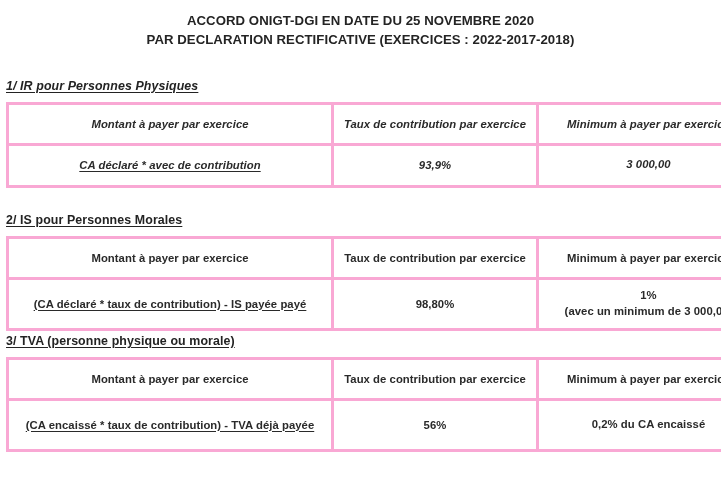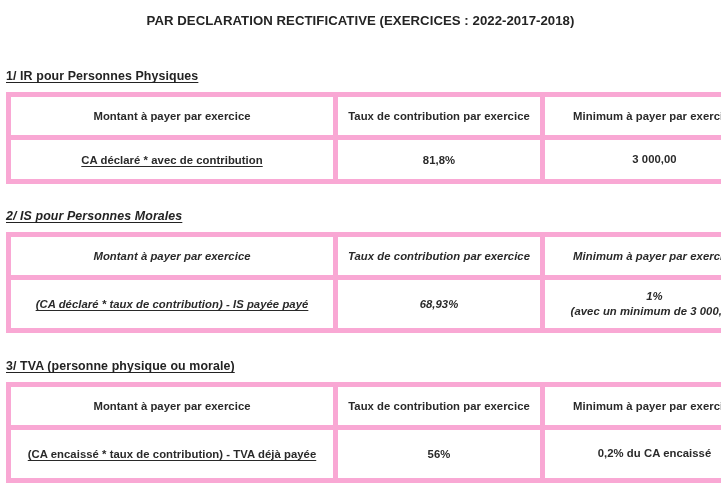--- a/index.html
+++ b/index.html
@@ -27,44 +27,44 @@
     font-weight: bold;
     letter-spacing: 0.05px;
     color: #242424;
     white-space: nowrap;
   }
 
   
   .section {
     padding-left: 6px;
   }
-  .section-1 { margin-top: 36px; }
-  .section-2 { margin-top: 22px; font-style: italic; }
-  .section-3 { margin-top: 23px; }
+  .section-1 { margin-top: 26px; font-style: italic; }
+  .section-2 { margin-top: 22px; }
+  .section-3 { }
 
   .section-heading {
     font-size: 12.4px;
     font-weight: bold;
     color: #232323;
     text-decoration: underline;
     text-underline-offset: 2px;
     display: inline-block;
     margin-bottom: 9px;
     letter-spacing: 0.1px;
   }
 
   
   table.fiscal-table {
     border-collapse: collapse;
     width: 707px;
     table-layout: fixed;
     background: #ffffff;
   }
   table.fiscal-table td {
-    border: 5px solid #f9a8d4;
+    border: 3px solid #f9a8d4;
     text-align: center;
     vertical-align: middle;
     font-size: 11.3px;
     font-weight: bold;
     color: #2a2a2a;
     padding: 4px 6px;
     letter-spacing: 0.05px;
   }
   .col-montant   { width: 310px; }
   .col-taux      { width: 190px; }
@@ -77,37 +77,38 @@
   .underlined {
     text-decoration: underline;
     text-underline-offset: 2px;
   }
   .multiline span { display: block; line-height: 1.38; }
 </style>
 </head>
 <body>
 
 <div class="title-block">
+  <div class="title-line">ACCORD ONIGT-DGI EN DATE DU 25 NOVEMBRE 2020</div>
   <div class="title-line">PAR DECLARATION RECTIFICATIVE (EXERCICES : 2022-2017-2018)</div>
 </div>
 
 <div class="section section-1">
   <div class="section-heading">1/ IR pour Personnes Physiques</div>
   <table class="fiscal-table">
     <tbody>
       <tr class="header-row">
         <td class="col-montant">Montant à payer par exercice</td>
         <td class="col-taux">Taux de contribution par exercice</td>
         <td class="col-minimum">Minimum à payer par exercice</td>
       </tr>
       <tr class="body-row">
         <td class="col-montant">
           <span class="underlined">CA déclaré * avec de contribution</span>
         </td>
-        <td class="col-taux">81,8%</td>
+        <td class="col-taux">93,9%</td>
         <td class="col-minimum multiline">
           <span>3 000,00</span>
         </td>
       </tr>
     </tbody>
   </table>
 </div>
 
 <div class="section section-2">
   <div class="section-heading">2/ IS pour Personnes Morales</div>
@@ -115,21 +116,21 @@
     <tbody>
       <tr class="header-row">
         <td class="col-montant">Montant à payer par exercice</td>
         <td class="col-taux">Taux de contribution par exercice</td>
         <td class="col-minimum">Minimum à payer par exercice</td>
       </tr>
       <tr class="body-row tall">
         <td class="col-montant">
           <span class="underlined">(CA déclaré * taux de contribution) - IS payée payé</span>
         </td>
-        <td class="col-taux">68,93%</td>
+        <td class="col-taux">98,80%</td>
         <td class="col-minimum multiline">
           <span>1%</span>
           <span>(avec un minimum de 3 000,00)</span>
         </td>
       </tr>
     </tbody>
   </table>
 </div>
 
 <div class="section section-3">

